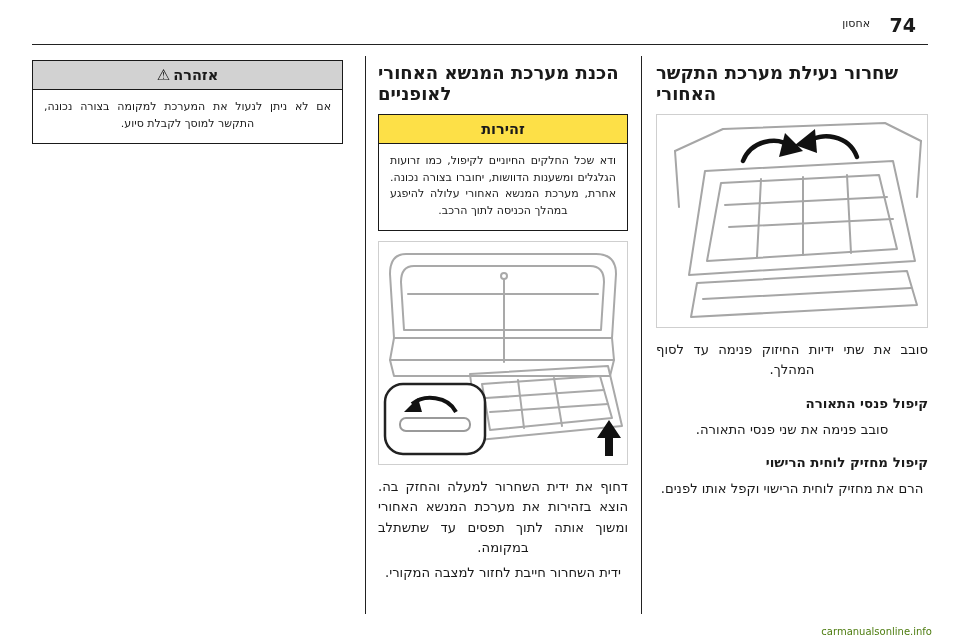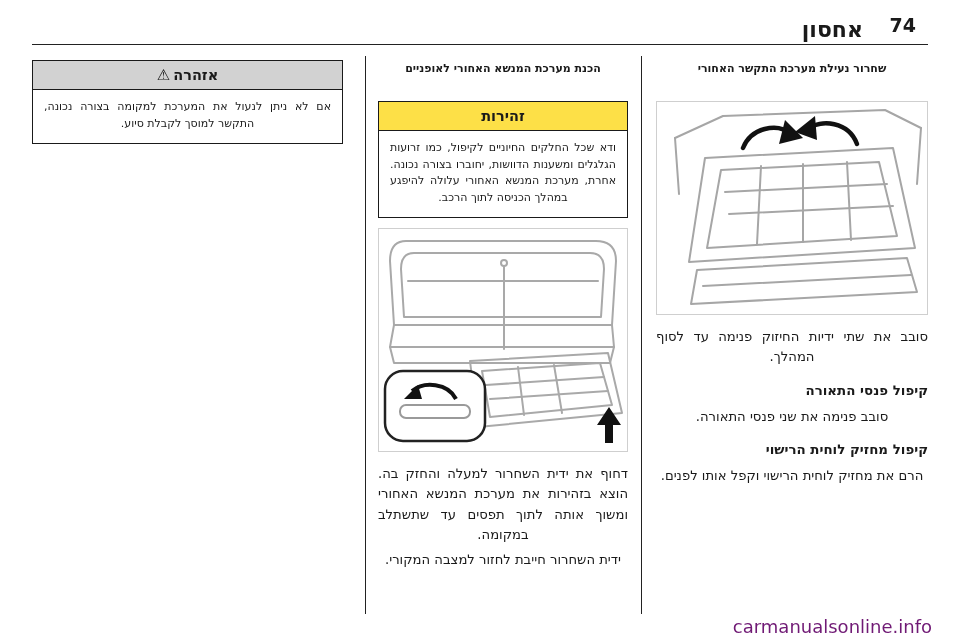--- a/index.html
+++ b/index.html
@@ -2,53 +2,53 @@
 <html dir="rtl" lang="he"><head>
 <meta charset="utf-8">
 <style>
   html,body{margin:0;padding:0;background:#ffffff;}
   body{font-family:"DejaVu Sans","Liberation Sans",sans-serif;color:#1a1a1a;}
   .page{position:relative;width:960px;height:642px;background:#fff;overflow:hidden;direction:rtl;}
 
   
   .header{position:absolute;top:12px;left:32px;right:32px;height:30px;}
   .page-number{position:absolute;right:12px;top:2px;font-size:19px;font-weight:bold;}
-  .section-title{position:absolute;right:65px;top:5px;font-size:22px;font-weight:bold;}
+  .section-title{position:absolute;right:58px;top:5px;font-size:11px;font-weight:normal;}
   .header-rule{position:absolute;top:44px;left:32px;right:32px;border-top:1.5px solid #222;}
 
   
   .columns{position:absolute;top:56px;left:32px;right:32px;bottom:28px;
            display:grid;grid-template-columns:286px 276px 1fr;}
   .col{min-height:100%;box-sizing:border-box;}
   .col-unlock{padding-left:14px;}
   .col-prepare{border-right:1.5px solid #222;padding:0 13px 0 12px;}
   .col-warning{border-right:1.5px solid #222;padding-right:22px;}
 
-  h2.col-heading{font-size:11px;font-weight:bold;margin:6px 0 26px;text-align:center;}
+  h2.col-heading{font-size:18px;font-weight:bold;margin:6px 0 10px;text-align:left;}
   h3.sub-heading{font-size:13.4px;font-weight:bold;margin:15px 0 3px;text-align:right;}
   p.para{font-size:13.2px;line-height:1.55;margin:0 0 4px;text-align:justify;text-align-last:center;}
   p.para.tight{margin-top:9px;}
 
   
   .alert-box{border:1.5px solid #1a1a1a;margin:4px 0 10px;}
   .box-title{display:flex;align-items:center;justify-content:center;gap:3px;
              font-size:14.5px;font-weight:bold;padding:6px 4px;border-bottom:1.5px solid #1a1a1a;}
   .warning .box-title{background:#d2d2d2;}
   .caution .box-title{background:#fde047;}
   .box-body{padding:9px 11px 11px;font-size:11px;line-height:1.5;
             text-align:justify;text-align-last:center;}
   .tri-icon{font-size:15px;line-height:1;}
 
   
   .figure{border:1px solid #cfcfcf;background:#fff;margin:0 0 12px;}
   .figure svg{display:block;}
 
   
   .watermark{position:absolute;bottom:5px;right:28px;direction:ltr;
-             font-size:18px;color:#701a75;}
+             font-size:10px;color:#4d7c0f;}
 </style>
 </head>
 <body>
 
 <div class="page">
 
   <div class="header">
     <span class="page-number">74</span>
     <span class="section-title">אחסון</span>
   </div>

